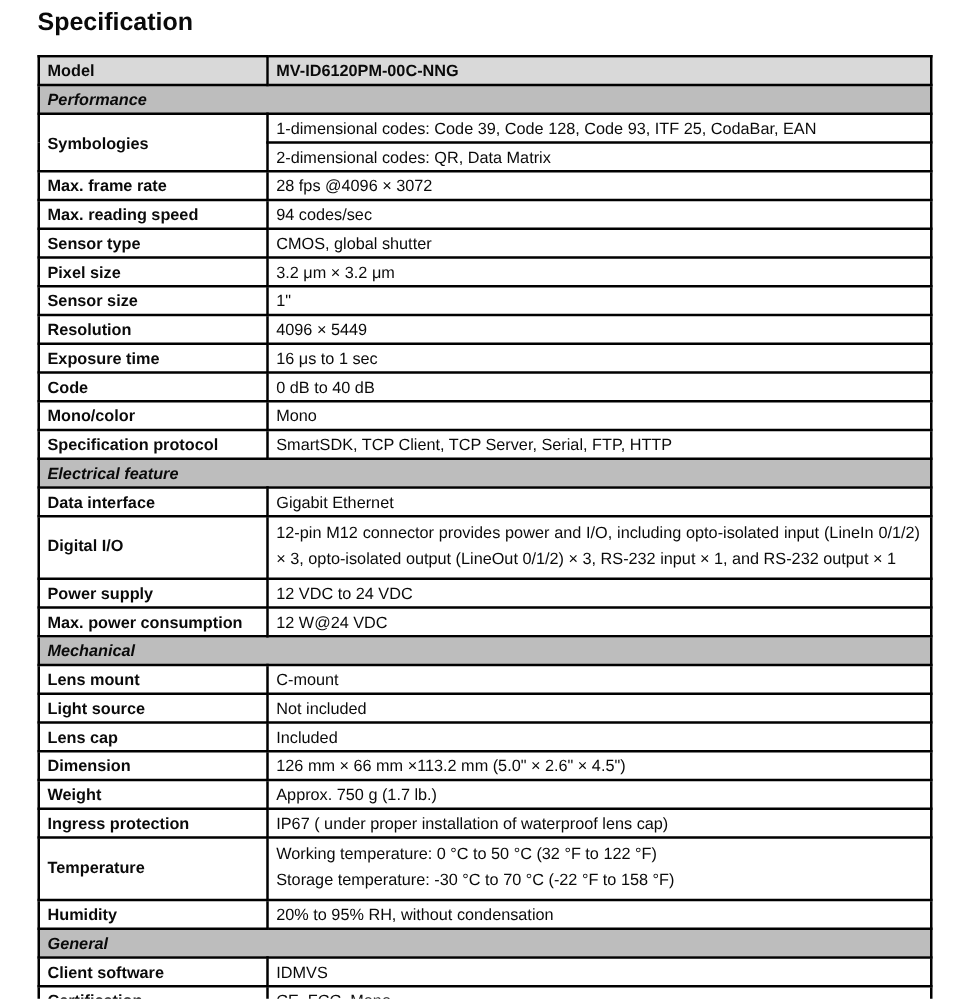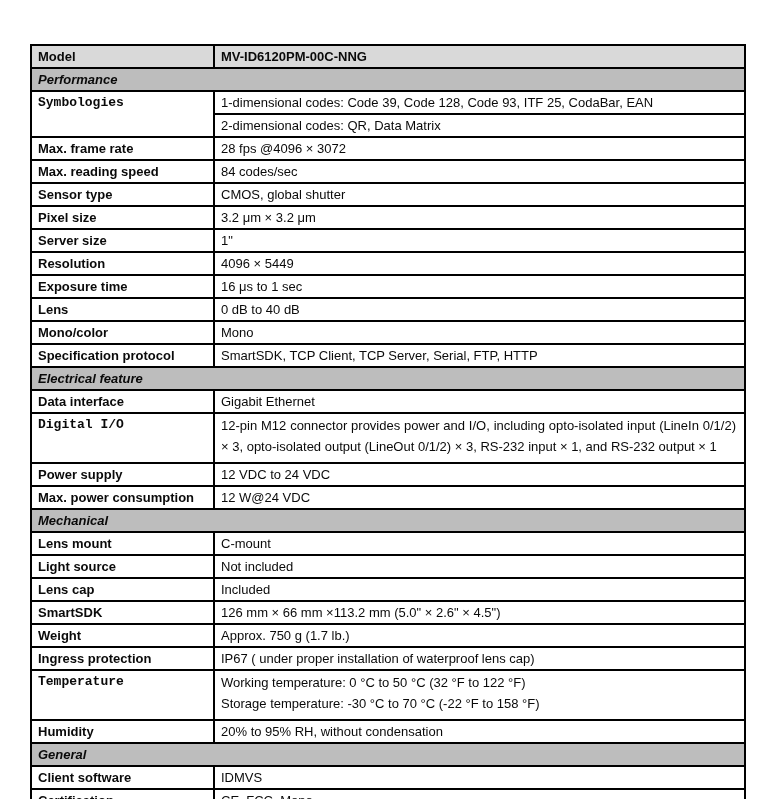--- a/index.html
+++ b/index.html
@@ -38,37 +38,38 @@
   }
   td.label-cell {
     font-weight: bold;
     height: 21px;
   }
   td.value-cell {
     font-weight: normal;
     padding-left: 9px;
     height: 21px;
   }
-  td.label-cell.span-top { vertical-align: top; padding-top: 0px; font-family: Liberation Mono, monospace; }
+  td.label-cell.span-top { vertical-align: top; padding-top: 12px; }
   tr.model-row td { background: #d9d9d9; font-weight: bold; }
   td.section-cell {
     background: #bdbdbd;
     font-weight: bold;
     font-style: italic;
     height: 18px;
     line-height: 18px;
     padding-left: 6px;
   }
   td.value-cell.multiline { line-height: 21px; padding-top: 1px; padding-bottom: 5px; }
   td.value-cell.justify { text-align: justify; }
 </style>
 </head>
 <body>
 
 <div class="page">
+  <div class="page-title">Specification</div>
 
   <table class="spec">
     <colgroup>
       <col style="width:183px">
       <col>
     </colgroup>
     <tbody>
         <tr class="model-row">
           <td class="label-cell">Model</td>
           <td class="value-cell">MV-ID6120PM-00C-NNG</td>
@@ -82,44 +83,44 @@
         </tr>
         <tr class="group-row">
           <td class="value-cell">2-dimensional codes: QR, Data Matrix</td>
         </tr>
         <tr class="data-row">
           <td class="label-cell">Max. frame rate</td>
           <td class="value-cell">28 fps @4096 × 3072</td>
         </tr>
         <tr class="data-row">
           <td class="label-cell">Max. reading speed</td>
-          <td class="value-cell">84 codes/sec</td>
+          <td class="value-cell">94 codes/sec</td>
         </tr>
         <tr class="data-row">
           <td class="label-cell">Sensor type</td>
           <td class="value-cell">CMOS, global shutter</td>
         </tr>
         <tr class="data-row">
           <td class="label-cell">Pixel size</td>
           <td class="value-cell">3.2 μm × 3.2 μm</td>
         </tr>
         <tr class="data-row">
-          <td class="label-cell">Server size</td>
+          <td class="label-cell">Sensor size</td>
           <td class="value-cell">1"</td>
         </tr>
         <tr class="data-row">
           <td class="label-cell">Resolution</td>
           <td class="value-cell">4096 × 5449</td>
         </tr>
         <tr class="data-row">
           <td class="label-cell">Exposure time</td>
           <td class="value-cell">16 μs to 1 sec</td>
         </tr>
         <tr class="data-row">
-          <td class="label-cell">Lens</td>
+          <td class="label-cell">Code</td>
           <td class="value-cell">0 dB to 40 dB</td>
         </tr>
         <tr class="data-row">
           <td class="label-cell">Mono/color</td>
           <td class="value-cell">Mono</td>
         </tr>
         <tr class="data-row">
           <td class="label-cell">Specification protocol</td>
           <td class="value-cell">SmartSDK, TCP Client, TCP Server, Serial, FTP, HTTP</td>
         </tr>
@@ -151,21 +152,21 @@
         </tr>
         <tr class="data-row">
           <td class="label-cell">Light source</td>
           <td class="value-cell">Not included</td>
         </tr>
         <tr class="data-row">
           <td class="label-cell">Lens cap</td>
           <td class="value-cell">Included</td>
         </tr>
         <tr class="data-row">
-          <td class="label-cell">SmartSDK</td>
+          <td class="label-cell">Dimension</td>
           <td class="value-cell">126 mm × 66 mm ×113.2 mm (5.0" × 2.6" × 4.5")</td>
         </tr>
         <tr class="data-row">
           <td class="label-cell">Weight</td>
           <td class="value-cell">Approx. 750 g (1.7 lb.)</td>
         </tr>
         <tr class="data-row">
           <td class="label-cell">Ingress protection</td>
           <td class="value-cell">IP67 ( under proper installation of waterproof lens cap)</td>
         </tr>

